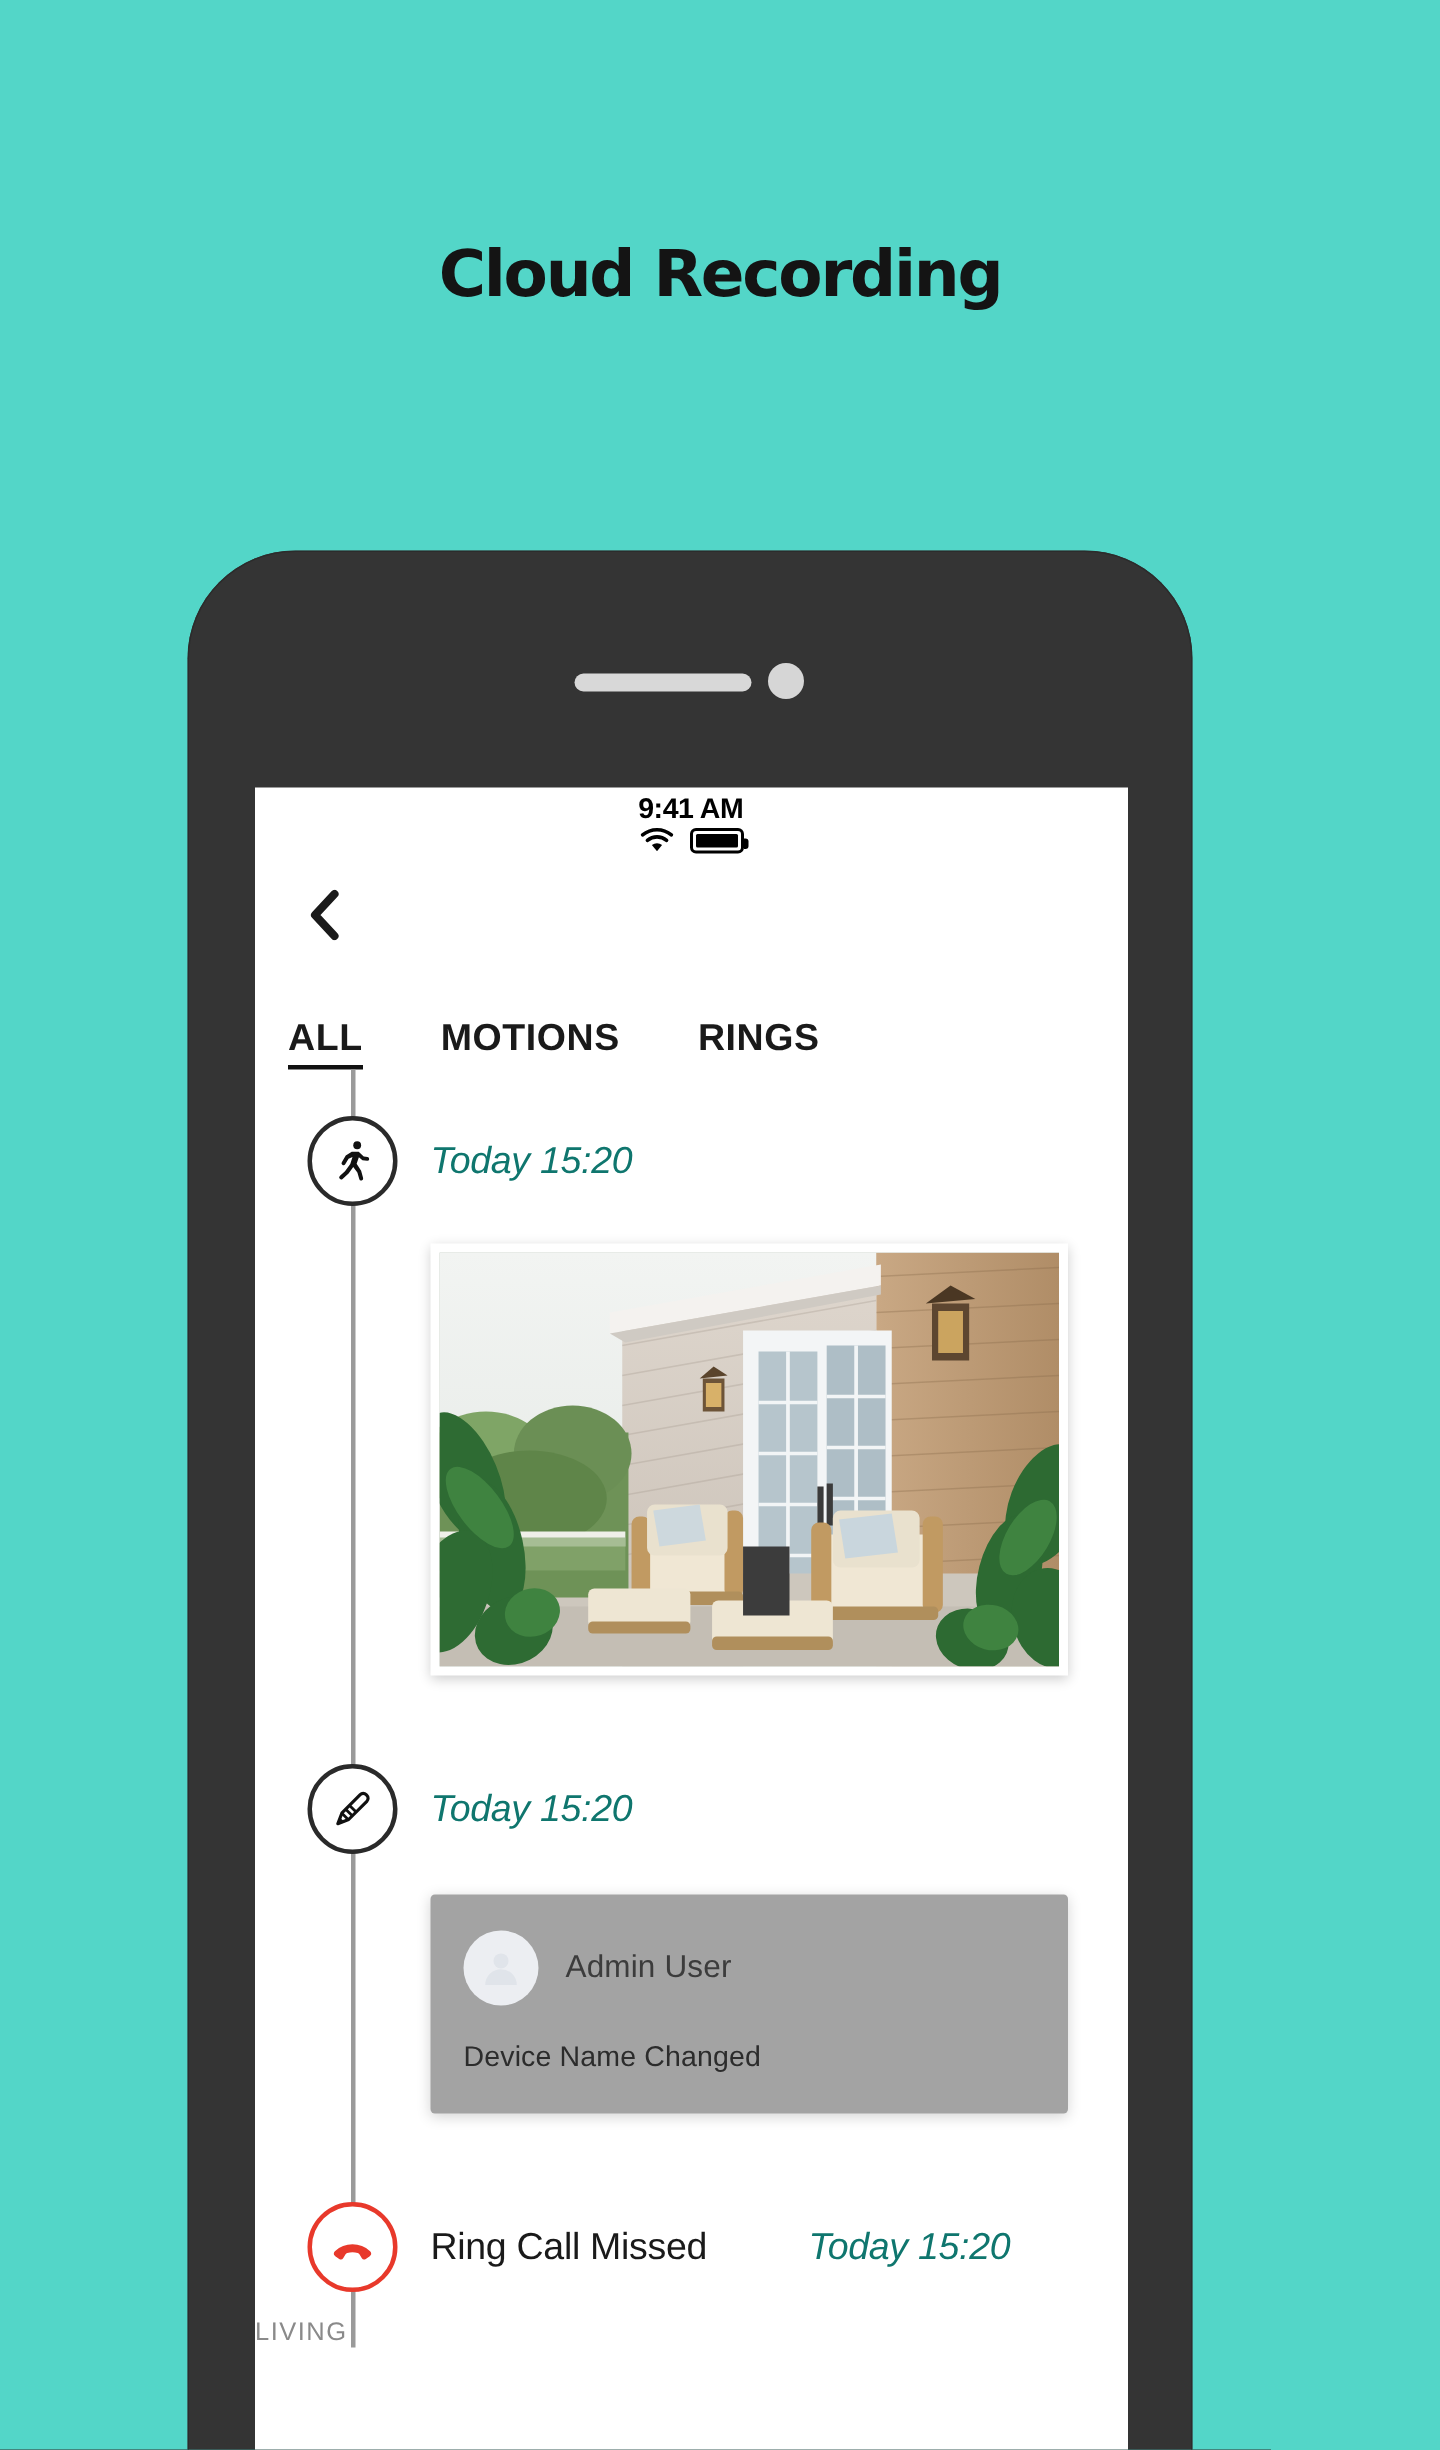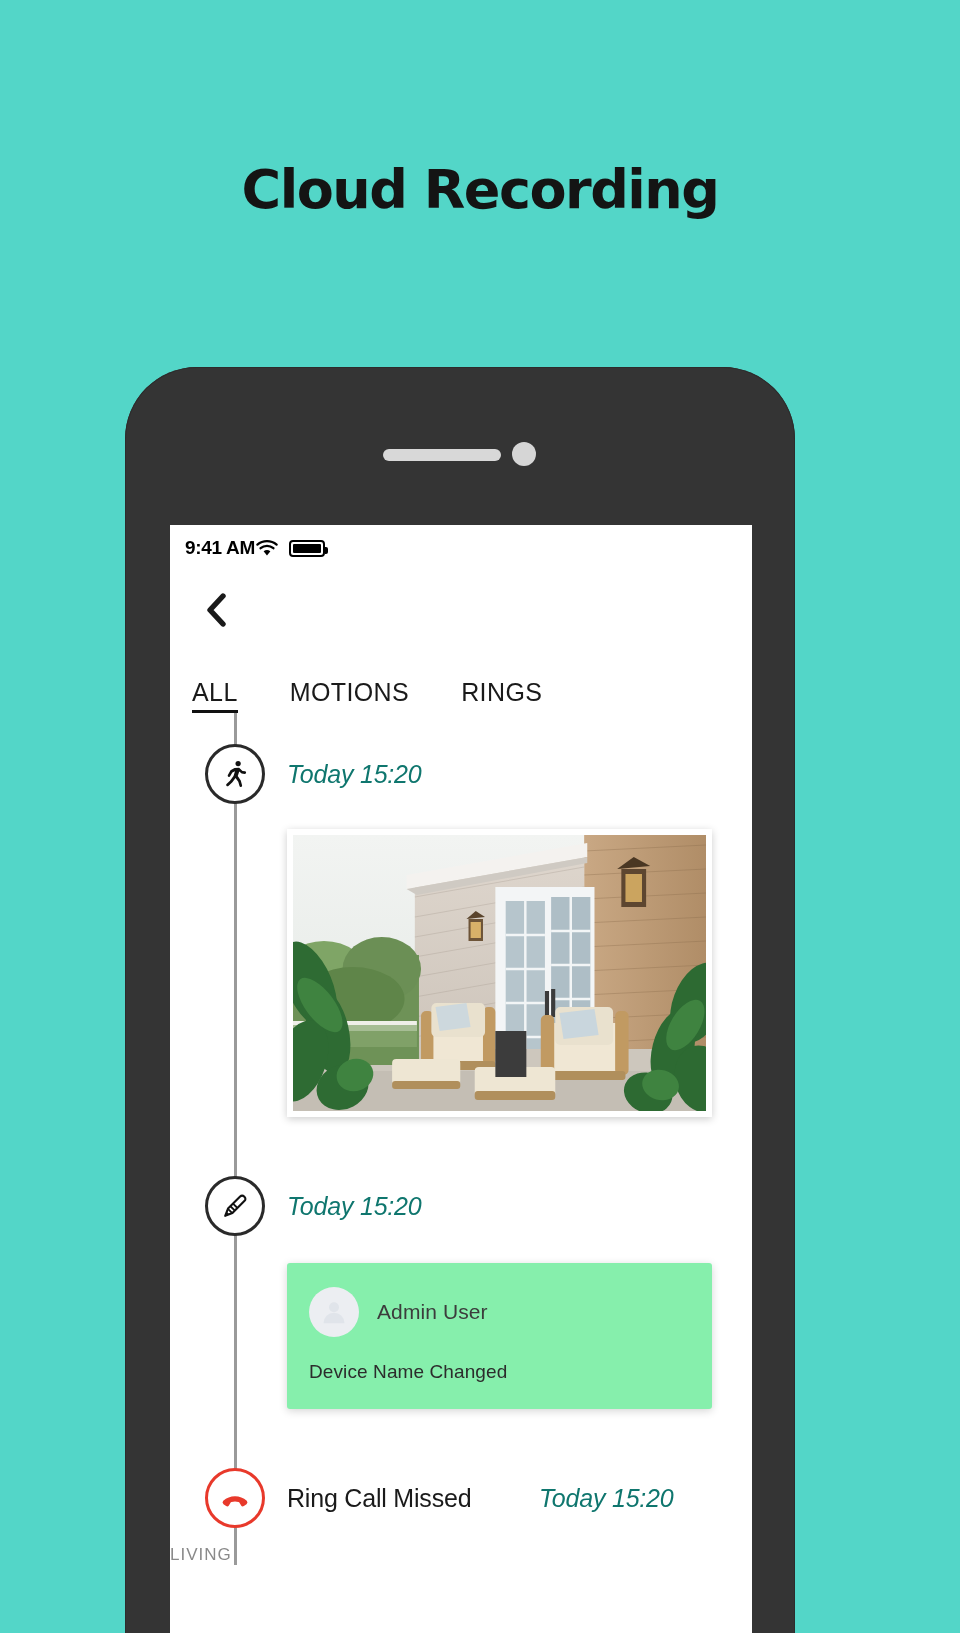--- a/index.html
+++ b/index.html
@@ -8,21 +8,21 @@
     overflow: hidden;
     font-family: "Liberation Sans", sans-serif;
   }
   body { background: #53d6c8; position: relative; }
 
   
   .hero-title {
     position: absolute;
     top: 158px; left: 0; right: 0;
     text-align: center;
-    font-size: 54px;
+    font-size: 43px;
     font-weight: bold;
     letter-spacing: -1.5px;
     color: #141414;
     font-family: "DejaVu Sans", sans-serif;
   }
 
   
   .phone {
     position: absolute;
     left: 125px; top: 367px;
@@ -58,22 +58,23 @@
     background: #ffffff;
     overflow: hidden;
   }
   .screen-inner { width: 582px; }
 
   
   .statusbar {
     height: 42px;
     display: flex;
     align-items: center;
-    justify-content: flex-start;
+    justify-content: space-between;
     padding: 4px 16px 0 15px;
+    flex-direction: column;
   }
   .statusbar-time {
     font-size: 19px; font-weight: bold; color: #000;
     letter-spacing: -0.3px;
   }
   .statusbar-icons { display: flex; align-items: center; gap: 10px; }
   .wifi-icon { display: block; }
   .battery {
     width: 36px; height: 17px;
     border: 2px solid #000;
@@ -100,20 +101,21 @@
     cursor: pointer;
   }
 
   
   .tabs {
     display: flex;
     align-items: flex-end;
     padding: 0 0 0 22px;
     gap: 52px;
     height: 60px;
+    font-weight: bold;
   }
   .tab {
     font-size: 25px;
     color: #1a1a1a;
     letter-spacing: 0.4px;
     padding-bottom: 6px;
     position: relative;
     cursor: pointer;
   }
   .tab.active::after {
@@ -182,21 +184,21 @@
     width: 100%;
     height: 276px;
     overflow: hidden;
     background: #cdd5cc;
   }
   .photo svg { display: block; width: 100%; height: 100%; }
 
   
   .system-card {
     margin: 20px 40px 0 117px;
-    background: #86efac;
+    background: #a3a3a3;
     border-radius: 3px;
     box-shadow: 0 2px 9px rgba(0,0,0,0.17);
     padding: 24px 22px 26px 22px;
     cursor: pointer;
   }
   .system-user {
     display: flex;
     align-items: center;
     gap: 18px;
   }

